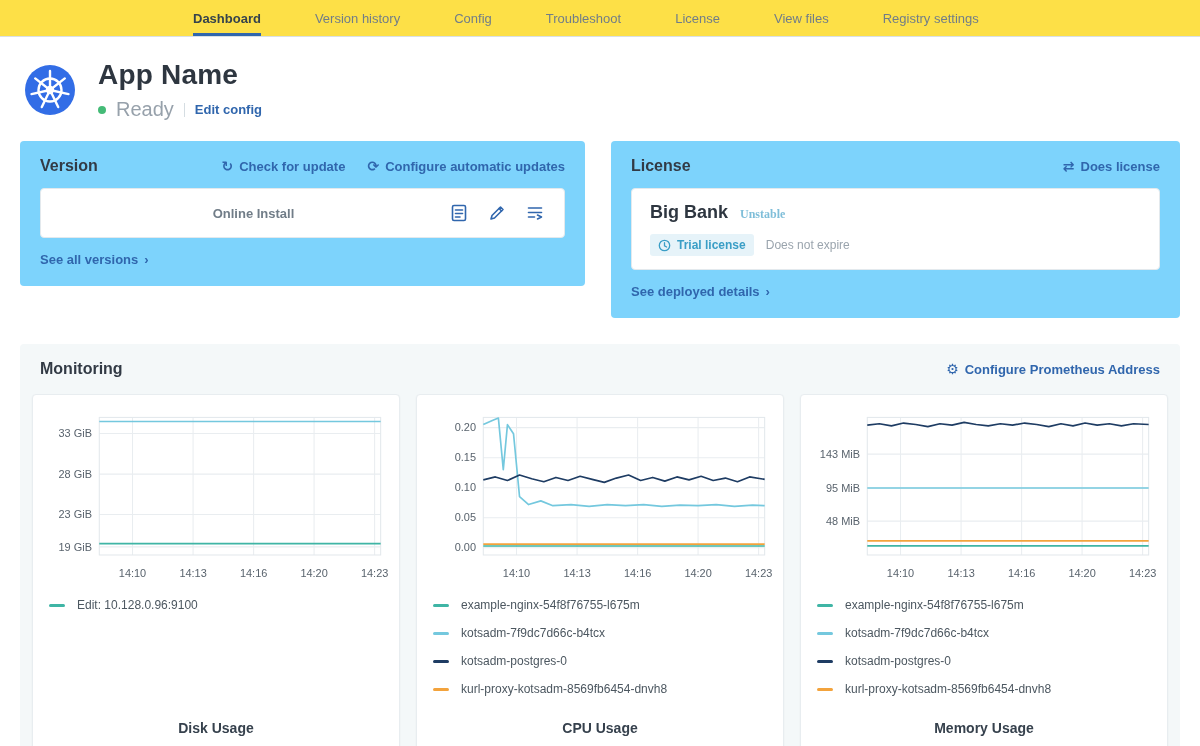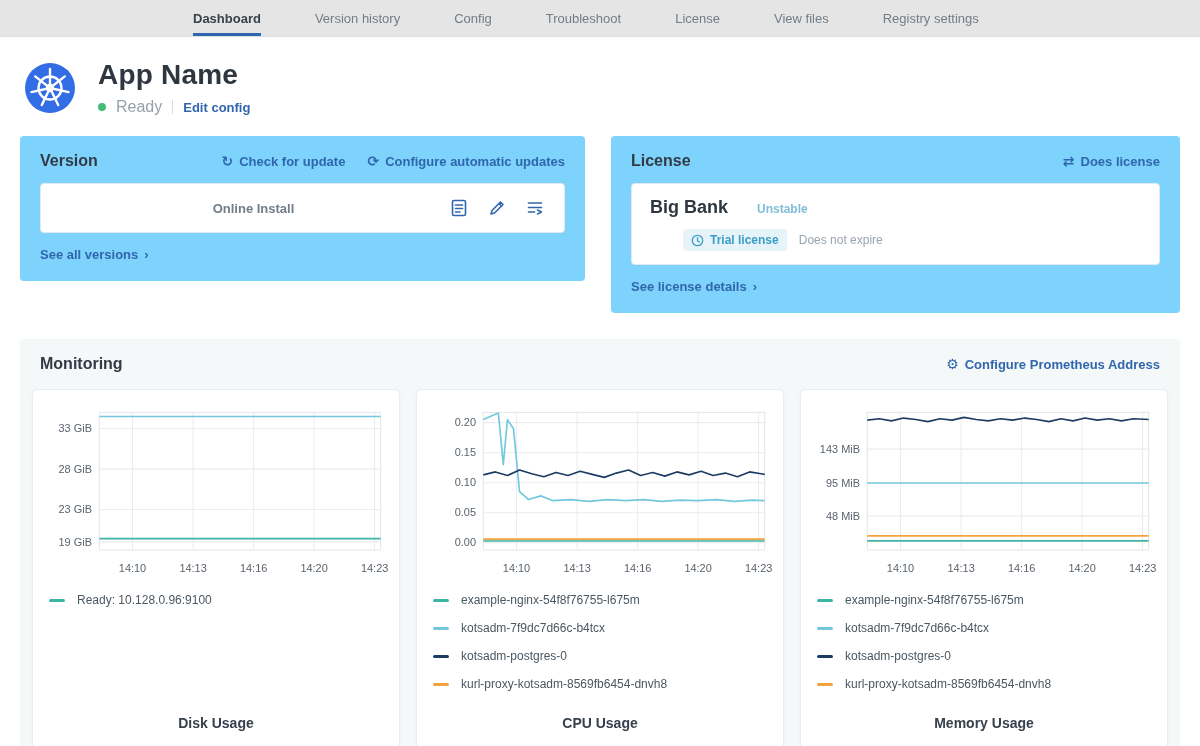--- a/index.html
+++ b/index.html
@@ -5,31 +5,31 @@
   * { margin:0; padding:0; box-sizing:border-box; }
   html,body { background:#fff; }
   body {
     width:1200px; min-height:746px;
     font-family:"Liberation Sans","DejaVu Sans",sans-serif;
     color:#323a45;
   }
   a { text-decoration:none; cursor:pointer; }
 
   
-  .topbar { height:37px; border-bottom:1px solid #d9e0e5; display:flex; align-items:stretch; padding-left:193px; gap:54px; background:#e5e5e5; }
+  .topbar { height:37px; border-bottom:1px solid #d9e0e5; display:flex; align-items:stretch; padding-left:193px; gap:54px; background:#fde047; }
   .tab { display:flex; align-items:center; font-size:13px; color:#717d88; border-bottom:3px solid transparent; padding-top:3px; cursor:pointer; white-space:nowrap; }
   .tab.active { color:#36434c; font-weight:700; border-bottom-color:#3066ad; }
 
   
   .app-header { display:flex; align-items:center; gap:22px; padding:22px 24px 6px; }
   .k8s-logo { width:52px; height:52px; flex:0 0 auto; }
   .app-title { font-size:28px; font-weight:700; color:#2e3640; letter-spacing:.2px; }
   .status-row { display:flex; align-items:center; gap:10px; margin-top:7px; }
   .status-dot { width:8px; height:8px; border-radius:50%; background:#44bb77; }
-  .status-text { font-size:16px; color:#97a1ab; }
+  .status-text { font-size:20px; color:#97a1ab; }
   .vdivider { width:1px; height:14px; background:#d5dde2; }
   .link { color:#3066ad; font-weight:600; font-size:13px; display:inline-flex; align-items:center; gap:6px; }
   .link .glyph { font-size:14px; line-height:1; }
 
   
   .cards-row { display:flex; gap:26px; padding:0 20px; margin-top:14px; align-items:flex-start; }
   .card { background:#7dd3fc; border-radius:4px; padding:16px 20px 18px; }
   .version-card { width:565px; }
   .license-card { flex:1; }
   .card-head { display:flex; align-items:center; justify-content:space-between; }
@@ -45,25 +45,25 @@
   .sequence { font-size:12px; color:#9aa4ad; }
   .deployed-badge { display:inline-block; margin-top:5px; background:#46bc87; color:#fff; font-size:12px; font-weight:600; padding:3px 8px; border-radius:3px; }
   .deployed-at { margin-top:8px; font-size:12px; color:#9aa4ad; }
   .install-type { flex:1; text-align:center; font-size:13px; font-weight:600; color:#717d88; }
   .version-actions { display:flex; align-items:center; gap:16px; }
   .icon-btn { width:22px; height:22px; display:inline-flex; align-items:center; justify-content:center; cursor:pointer; }
   .icon-btn svg { stroke:#3066ad; fill:none; stroke-width:1.6; stroke-linecap:round; stroke-linejoin:round; }
   .see-link { margin-top:14px; display:inline-flex; }
 
   
-  .license-name-row { display:flex; align-items:baseline; gap:29px; }
+  .license-name-row { display:flex; align-items:baseline; gap:12px; }
   .license-name { font-size:18px; font-weight:700; color:#2e3640; }
-  .license-channel { font-size:12px; font-weight:600; color:#7fbed9; }
+  .license-channel { font-size:12px; font-weight:600; color:#7fbed9;font-family:Liberation Serif, serif; }
   .license-meta-row { display:flex; align-items:center; gap:12px; margin-top:11px; }
-  .trial-chip { display:inline-flex; align-items:center; gap:6px; background:#e6f3f9; color:#3a9ec6; font-size:12px; font-weight:600; padding:4px 8px; border-radius:3px;margin-left:33px; }
+  .trial-chip { display:inline-flex; align-items:center; gap:6px; background:#e6f3f9; color:#3a9ec6; font-size:12px; font-weight:600; padding:4px 8px; border-radius:3px; }
   .trial-chip svg { stroke:#3a9ec6; fill:none; stroke-width:1.4; stroke-linecap:round; }
   .expiry { font-size:12px; color:#9aa4ad; }
 
   
   .monitoring { margin:26px 20px 0; background:#f4f8f9; border-radius:4px; padding:16px 12px 18px; }
   .monitoring .card-head { padding:0 8px; }
   .charts-row { display:flex; gap:16px; margin-top:16px; }
   .chart-card { flex:1; background:#fff; border:1px solid #e8edf0; box-shadow:0 1px 2px rgba(0,0,0,.05); border-radius:4px; padding:12px 10px 16px; display:flex; flex-direction:column; min-height:338px; }
   svg.chart { width:100%; height:auto; display:block; overflow:hidden; }
   .grid { stroke:#e9edf0; stroke-width:1; }
@@ -188,21 +188,21 @@
             <circle cx="7" cy="7" r="5.6" fill="none"></circle>
             <polyline points="7,4 7,7.3 9.3,8.6" fill="none"></polyline>
           </svg>
           <span>Trial license</span>
         </span>
         <span class="expiry">Does not expire</span>
       </div>
     </div>
 
     <a class="link see-link">
-      <span>See license details</span>
+      <span>See deployed details</span>
       <span class="chev">›</span>
     </a>
   </section>
 </div>
 
 <section class="monitoring">
   <div class="card-head">
     <span class="card-title">Monitoring</span>
     <a class="link">
       <span class="glyph gear-glyph">⚙</span>
@@ -232,21 +232,21 @@
           <text class="tick" x="47" y="67.9" text-anchor="end">28 GiB</text>
           <line class="grid" x1="54" y1="25.5" x2="324" y2="25.5"></line>
           <text class="tick" x="47" y="29.0" text-anchor="end">33 GiB</text>
           <rect class="plotborder" x="54" y="10" width="270" height="132"></rect>
           <polyline points="54.0,131.1 324.0,131.1" fill="none" stroke="#3fb5a5" stroke-width="1.6" stroke-linejoin="round"></polyline>
           <polyline points="54.0,13.9 324.0,13.9" fill="none" stroke="#74c8de" stroke-width="1.6" stroke-linejoin="round"></polyline>
         </svg>
       <div class="legend">
           <div class="legend-row">
             <span class="legend-dash" style="background: rgb(63, 181, 165);"></span>
-            <span class="legend-label">Ready: 10.128.0.96:9100</span>
+            <span class="legend-label">Edit: 10.128.0.96:9100</span>
           </div>
         </div>
       <div class="chart-title">Disk Usage</div>
     </div>
 
     <div class="chart-card">
       <svg class="chart" viewBox="0 0 332 172">
           <line class="grid" x1="85.9" y1="10" x2="85.9" y2="142"></line>
           <text class="tick" x="85.9" y="163" text-anchor="middle">14:10</text>
           <line class="grid" x1="144.0" y1="10" x2="144.0" y2="142"></line>

